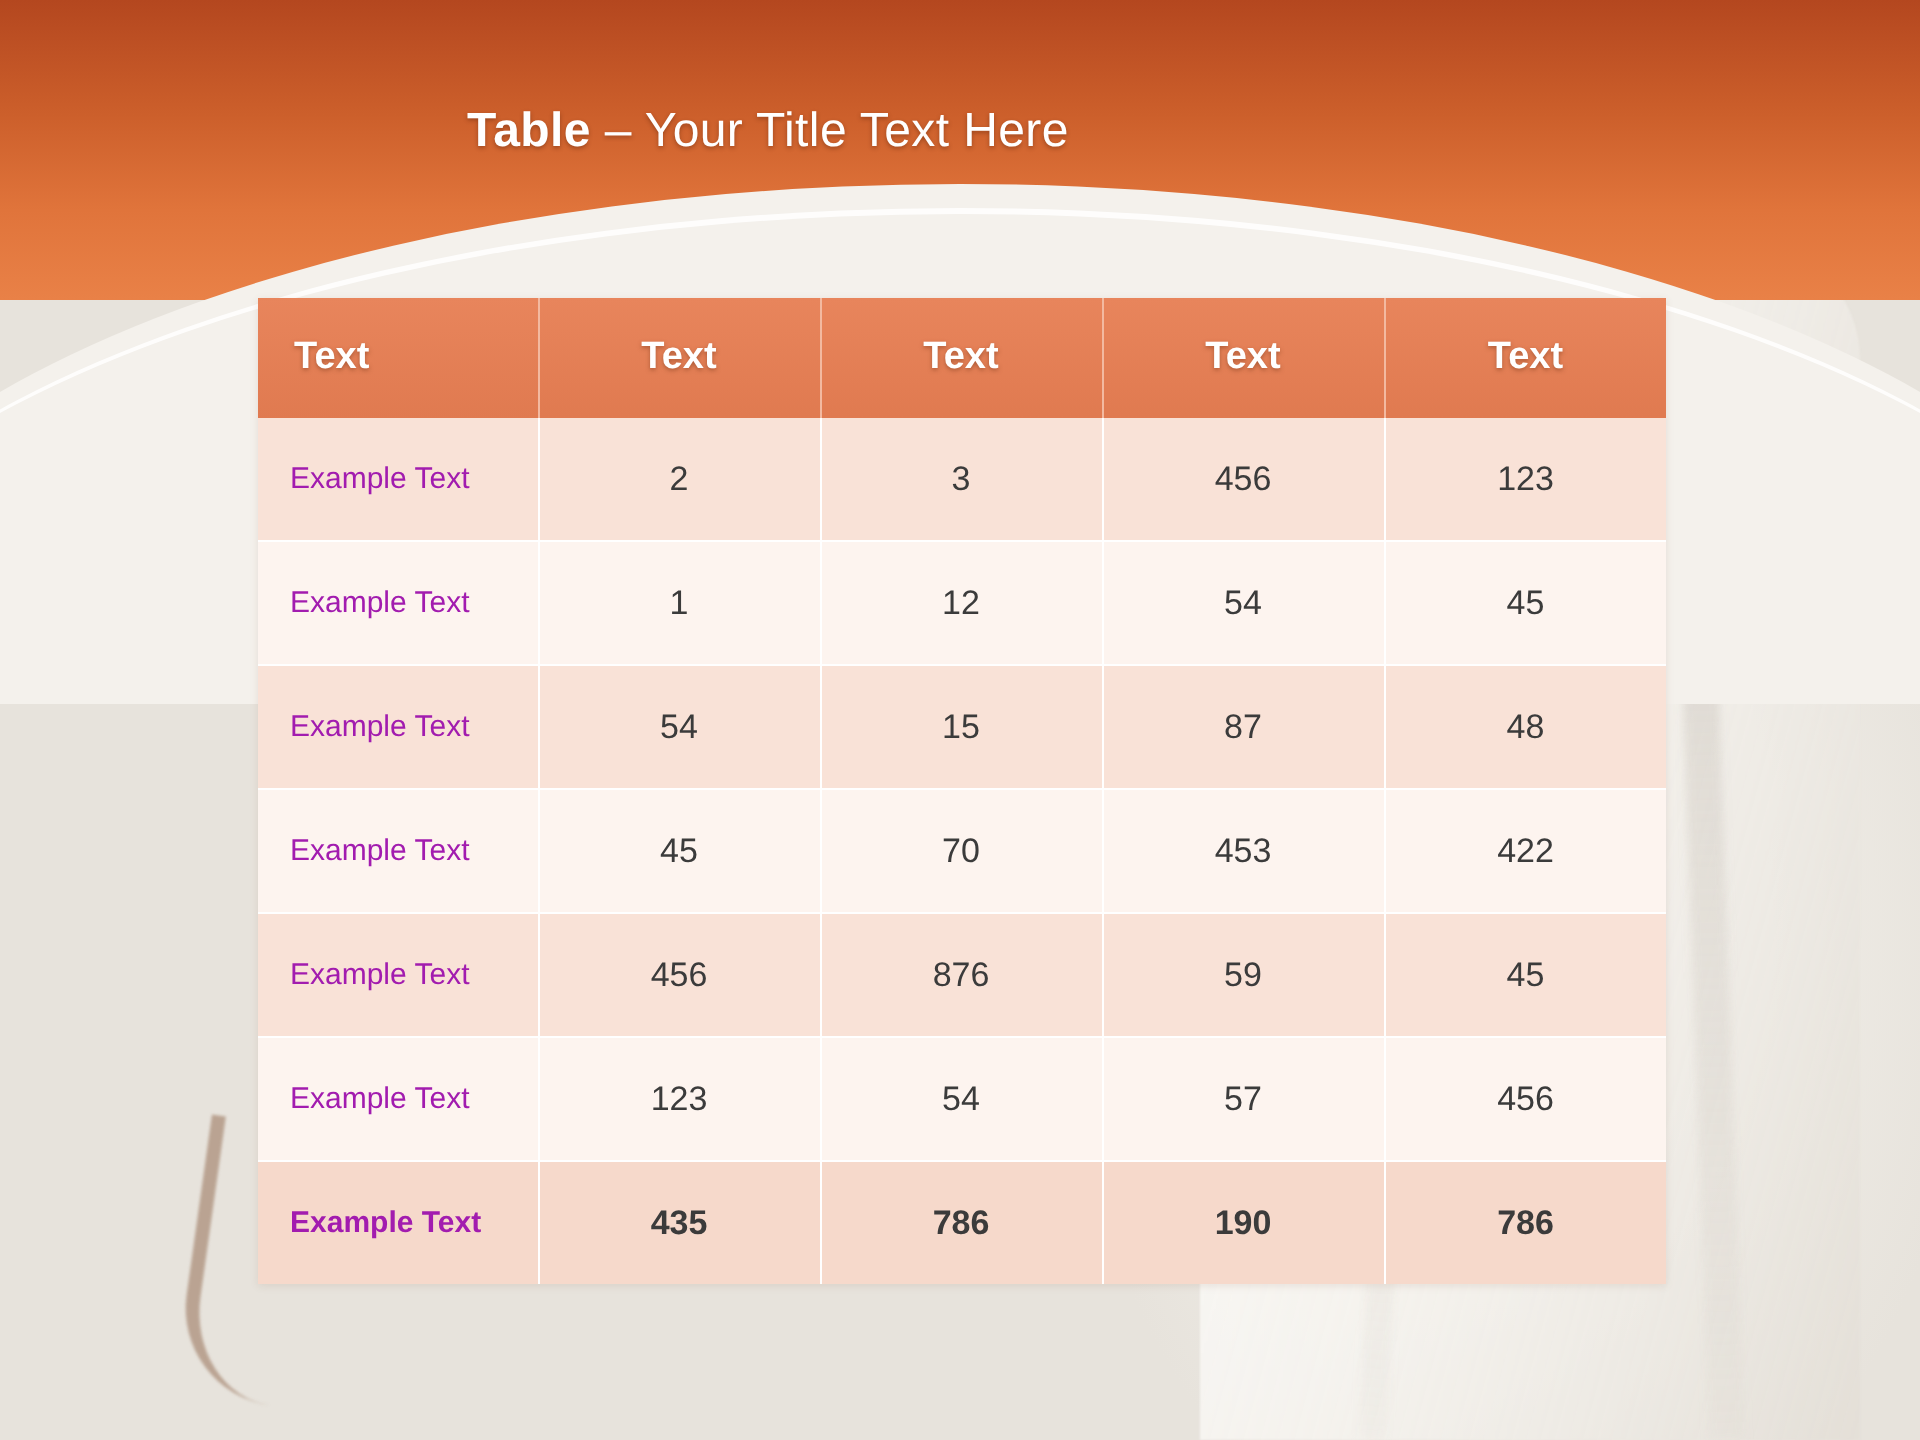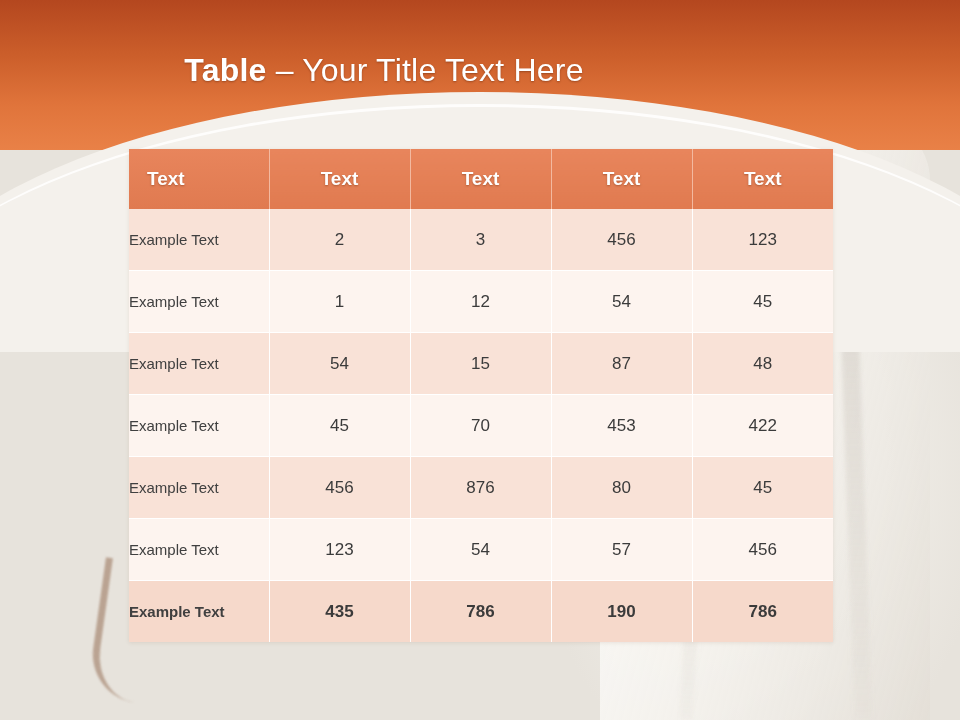--- a/index.html
+++ b/index.html
@@ -103,21 +103,21 @@
     border-radius: 50% 50% 0 0 / 100% 100% 0 0;
     background: transparent;
   }
 
   .slide-title {
     position: absolute;
     left: 0; top: 52px;
     width: 768px;
     text-align: center;
     color: #ffffff;
-    font-size: 32px;
+    font-size: 24px;
     letter-spacing: 0.2px;
     text-shadow: 0 1px 2px rgba(90,35,10,0.45);
     white-space: nowrap;
   }
   .slide-title .bold { font-weight: bold; }
   .slide-title .light { font-weight: normal; }
 
   
   .table-wrap {
     position: absolute;
@@ -153,23 +153,23 @@
   table.data td {
     height: 59px;
     font-size: 17px;
     color: #3b3b3b;
     text-align: center;
     border-right: 1px solid #ffffff;
     border-bottom: 1px solid #ffffff;
   }
   table.data td:first-child {
     text-align: left;
-    padding-left: 0;
+    padding-left: 16px;
     font-size: 15px;
-    color: #404040;
+    color: #a21caf;
   }
   table.data td:last-child { border-right: none; }
 
   tr.shade td { background: #f9e2d7; }
   tr.plain td { background: #fdf4ef; }
   tr.total td {
     background: #f6d9cb;
     font-weight: bold;
     border-bottom: none;
   }
@@ -240,21 +240,21 @@
           <td>Example Text</td>
           <td>45</td>
           <td>70</td>
           <td>453</td>
           <td>422</td>
         </tr>
         <tr class="shade">
           <td>Example Text</td>
           <td>456</td>
           <td>876</td>
-          <td>80</td>
+          <td>59</td>
           <td>45</td>
         </tr>
         <tr class="plain">
           <td>Example Text</td>
           <td>123</td>
           <td>54</td>
           <td>57</td>
           <td>456</td>
         </tr>
         <tr class="total">

